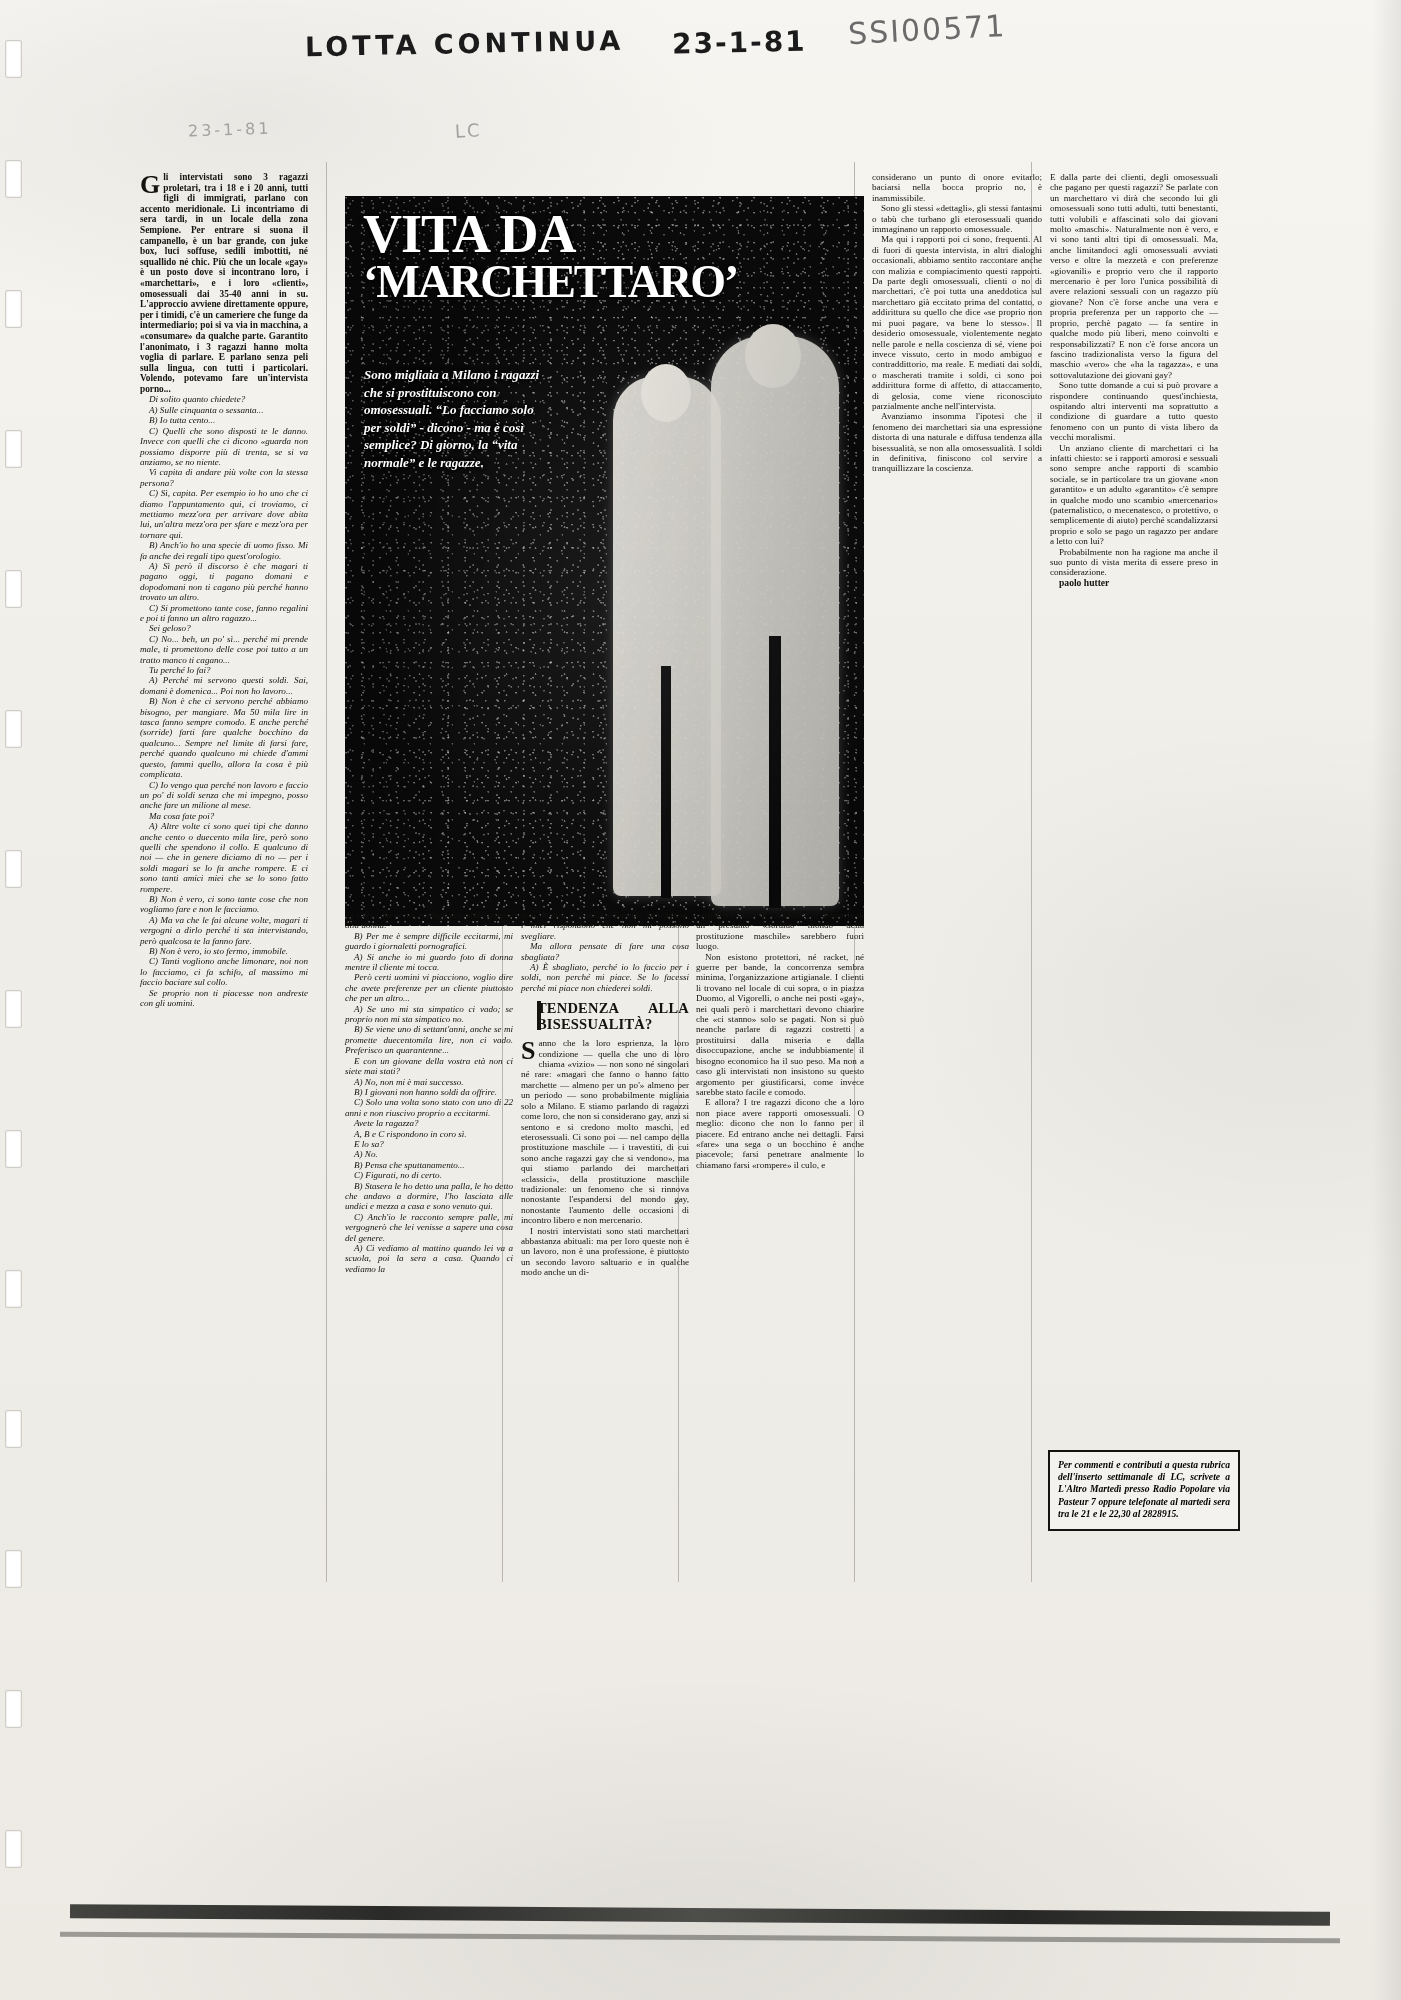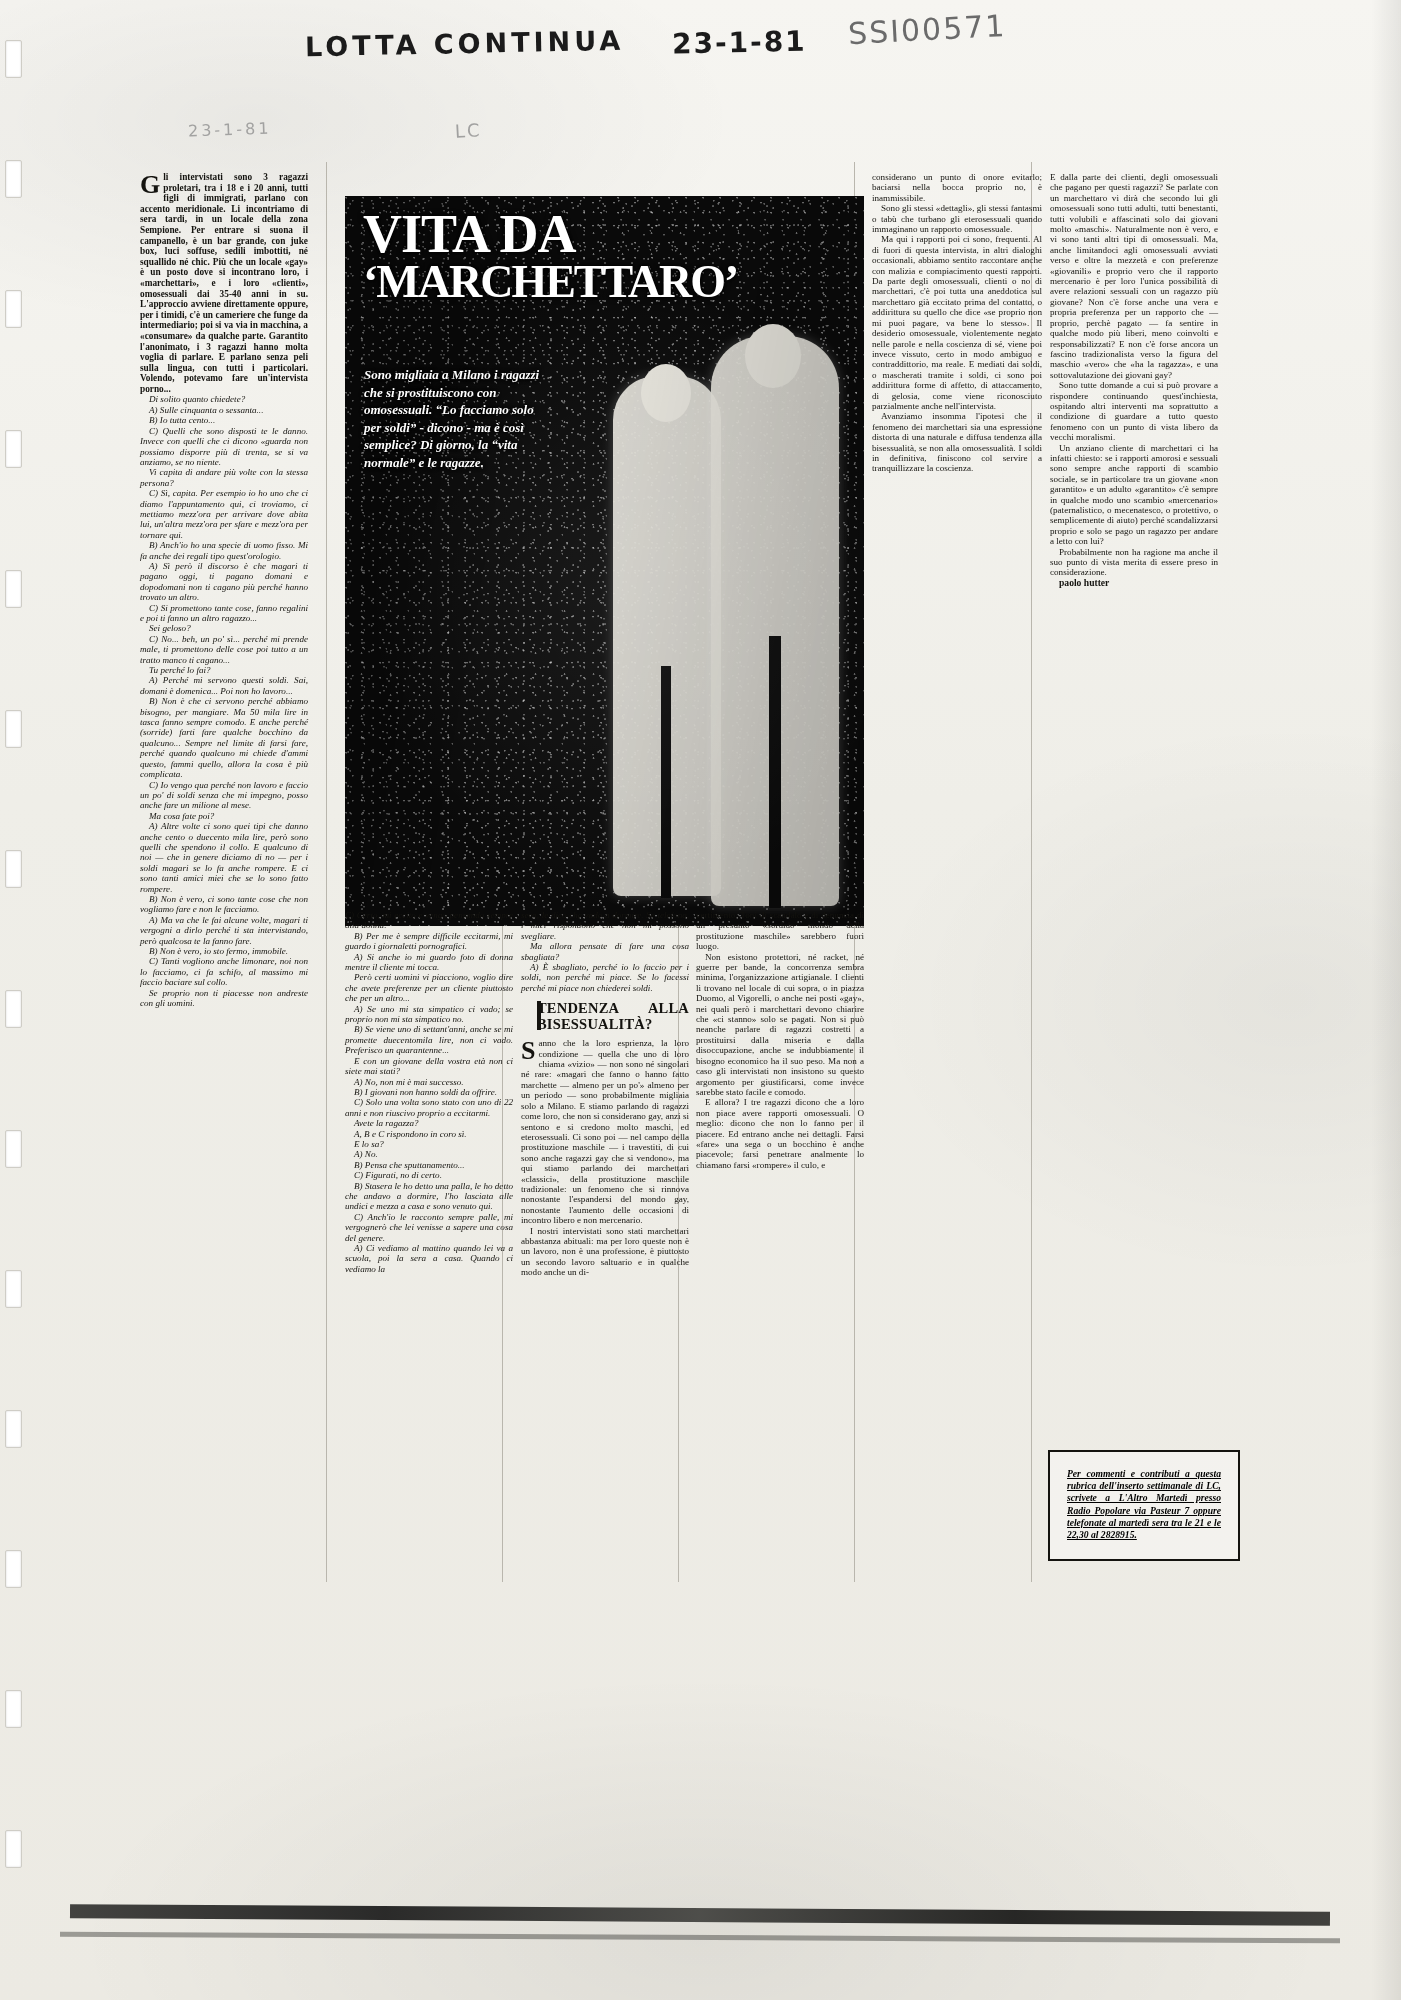--- a/index.html
+++ b/index.html
@@ -177,22 +177,22 @@
   }
 
   
   .contactbox{
     position:absolute;left:908px;top:1300px;width:172px;
     border:2px solid #14130f;
     padding:7px 8px 9px 8px;
     background:rgba(255,255,255,.35);
   }
   .contactbox p{
-    margin:9px;font-style:italic;font-weight:bold;
-    font-size:9.6px;line-height:12.2px;text-align:justify;text-indent:0;text-decoration:underline;
+    margin:0;font-style:italic;font-weight:bold;
+    font-size:9.6px;line-height:12.2px;text-align:justify;text-indent:0;
   }
 
   
   .smear{
     position:absolute;left:70px;bottom:78px;width:1260px;height:14px;
     background:linear-gradient(90deg,#2c2c2a,#111,#3a3a37,#0d0d0c,#2a2a27);
     opacity:.88;
     transform:rotate(.35deg);
   }
   .smear2{

